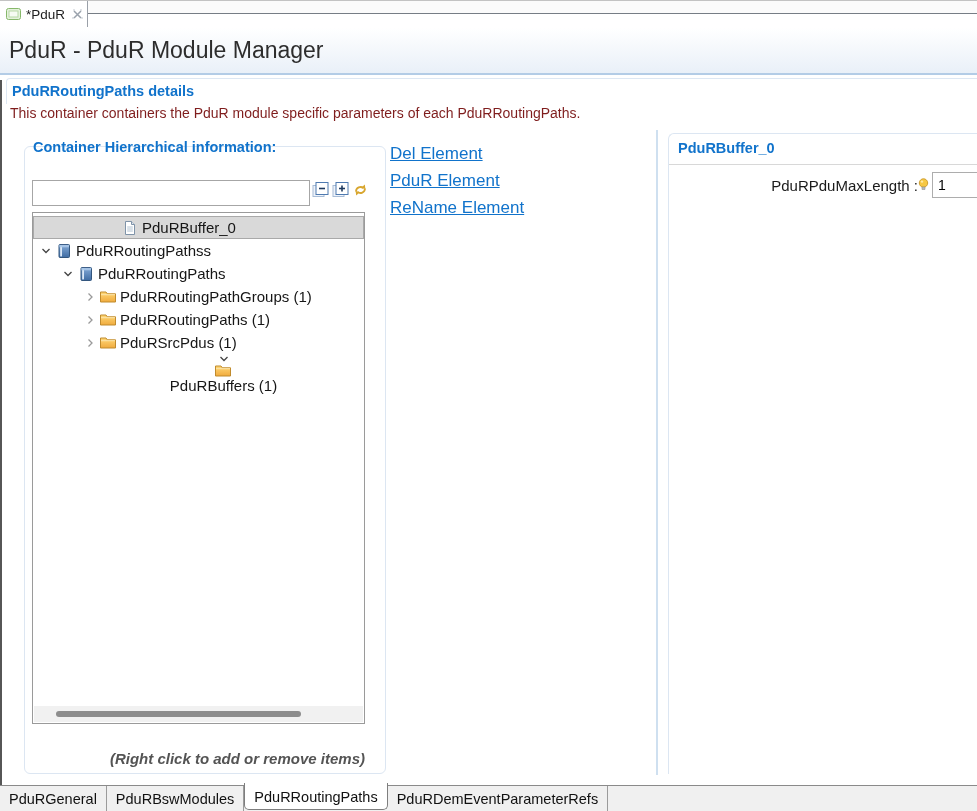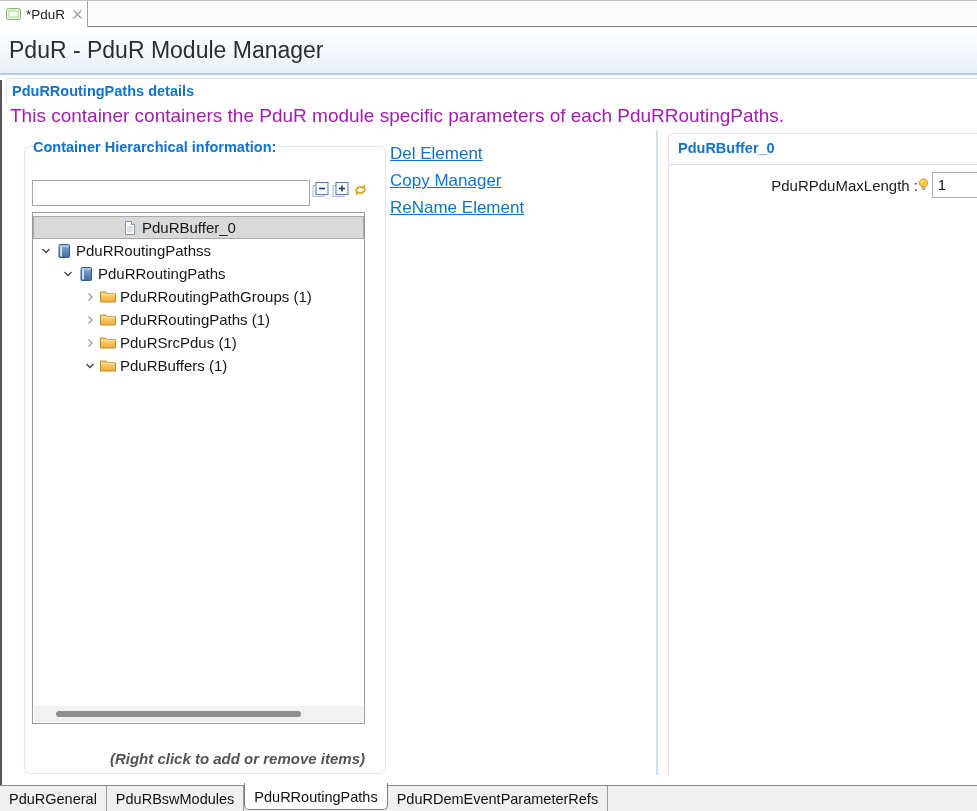--- a/index.html
+++ b/index.html
@@ -1,40 +1,40 @@
 <!DOCTYPE html>
 <html style="--accent: #1173cb;"><head>
 <meta charset="utf-8">
 <style>
   html,body{margin:0;padding:0;background:#fff;}
   .app{position:relative;width:977px;height:811px;background:#ffffff;overflow:hidden;
        font-family:"Liberation Sans",sans-serif;color:#1c1c1c;}
 
   
-  .editor-tabstrip{position:absolute;left:0;top:0;width:977px;height:27px;background:#fbfbfb;
+  .editor-tabstrip{position:absolute;left:0;top:0;width:977px;height:14px;background:#fbfbfb;
        border-top:1px solid #c3c3c3;border-bottom:1px solid #767d85;box-sizing:border-box;}
   .editor-tab{position:absolute;left:0;top:0;height:26px;width:88px;background:#ffffff;
        border-right:1px solid #9aa0a8;display:flex;align-items:center;gap:5px;padding:0 6px;
        box-sizing:border-box;cursor:default;}
   .editor-tab .tab-label{font-size:13.5px;color:#1e1e1e;}
   .tab-close{display:inline-flex;margin-left:2px;}
 
   
   .title-bar{position:absolute;top:28px;left:0;width:977px;height:45px;
        background:linear-gradient(#ffffff,#e9f0f8);border-bottom:2px solid #b3cce6;
        line-height:45px;padding-left:9px;font-size:23px;color:#2d2d2d;box-sizing:content-box;}
 
   
   .content-left-border{position:absolute;left:0;top:80px;width:2px;height:705px;background:#565656;}
 
   
   .section-box{position:absolute;top:78px;left:6px;width:971px;height:25px;
        border:1px solid #dde7f3;border-right:none;border-bottom:none;border-radius:4px 0 0 0;}
   .section-title{padding:4px 0 0 5px;font-weight:bold;font-size:14.5px;color:var(--accent);}
-  .section-desc{position:absolute;top:105px;left:10px;font-size:19px;color:#a21caf;}
+  .section-desc{position:absolute;top:105px;left:10px;font-size:14px;color:#7f1d1d;}
 
   
   .left-groupbox{position:absolute;left:24px;top:146px;width:360px;height:626px;
        border:1px solid #dce6f2;border-radius:6px;}
   .left-title{position:absolute;left:33px;top:139px;font-weight:bold;font-size:14.5px;color:var(--accent);}
   .search-input{position:absolute;left:32px;top:180px;width:278px;height:26px;border:1px solid #a6a6a6;
        box-sizing:border-box;font-size:13px;padding:0 5px;font-family:"Liberation Sans",sans-serif;}
   .tree-toolbar{position:absolute;left:312px;top:182px;display:flex;gap:3px;align-items:center;}
   .tree-toolbar span{display:inline-flex;cursor:pointer;}
 
@@ -245,21 +245,21 @@
       <stop offset="0" stop-color="#ffd877"></stop>
                 <stop offset="1" stop-color="#f0ab3e"></stop>
     </linearGradient>
             </defs>
     <path d="M0.5 2 H6 l1.3 1.8 H15.5 V12 H0.5 Z" fill="url(#fldg)" stroke="#c08b2d"></path>
     <path d="M1 4.7 H15" stroke="#fbe6ae" stroke-width="1" fill="none"></path>
   </svg>
         </span>
         <span class="tlabel">PduRSrcPdus (1)</span>
       </div>
-      <div class="tree-row" style="padding-left: 50px;">
+      <div class="tree-row" style="padding-left: 50px; flex-direction: column;">
         <span class="chev">
           <svg width="10" height="10" viewBox="0 0 10 10">
     <polyline points="1.5,3 5,6.5 8.5,3" fill="none" stroke="#444444" stroke-width="1.3"></polyline>
   </svg>
         </span>
         <span class="ticon">
           <svg width="16" height="13" viewBox="0 0 16 13">
     <defs>
               <linearGradient id="fldg" x1="0" y1="0" x2="0" y2="1">
       <stop offset="0" stop-color="#ffd877"></stop>
@@ -274,21 +274,21 @@
       </div>
       <div class="tree-scroll-track">
       <div class="tree-scroll-thumb"></div>
     </div>
   </div>
 
   <div class="hint">(Right click to add or remove items)</div>
 
   <div class="actions" id="actions">
       <a class="action-link">Del Element</a>
-      <a class="action-link">Copy Manager</a>
+      <a class="action-link">PduR Element</a>
       <a class="action-link">ReName Element</a>
     </div>
 
   <div class="divider"></div>
   <div class="right-groupbox">
     <div class="right-title">PduRBuffer_0</div>
   </div>
   <div class="right-fields" id="fields">
       <div class="field-row">
         <span class="field-label">PduRPduMaxLength :</span>

